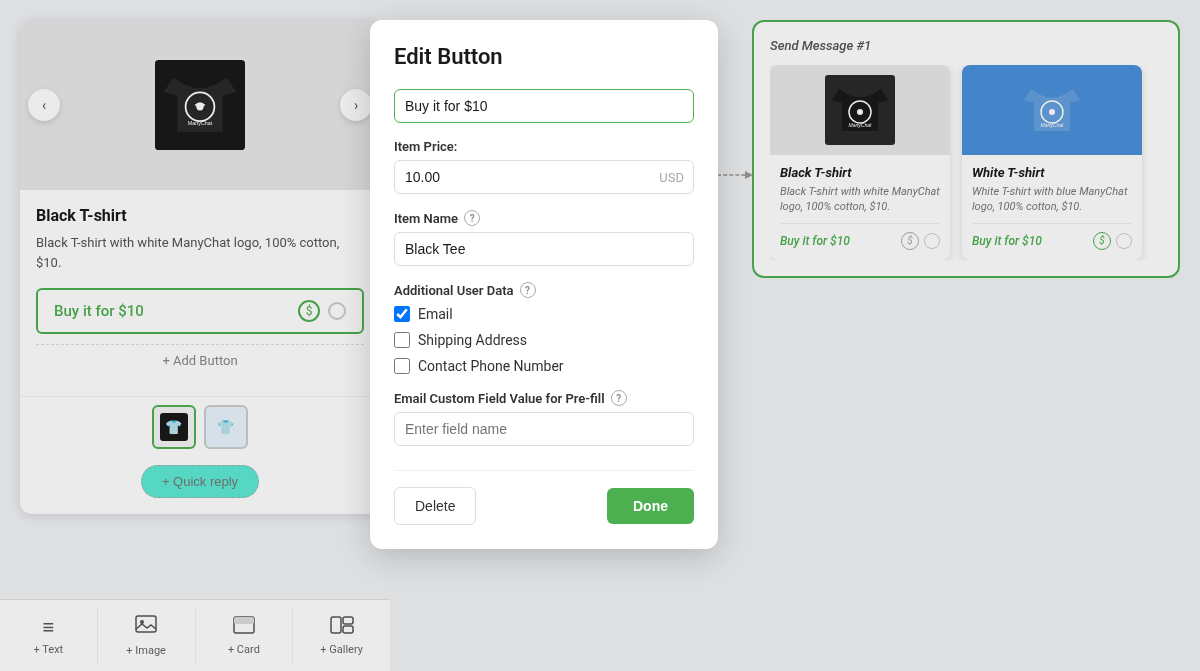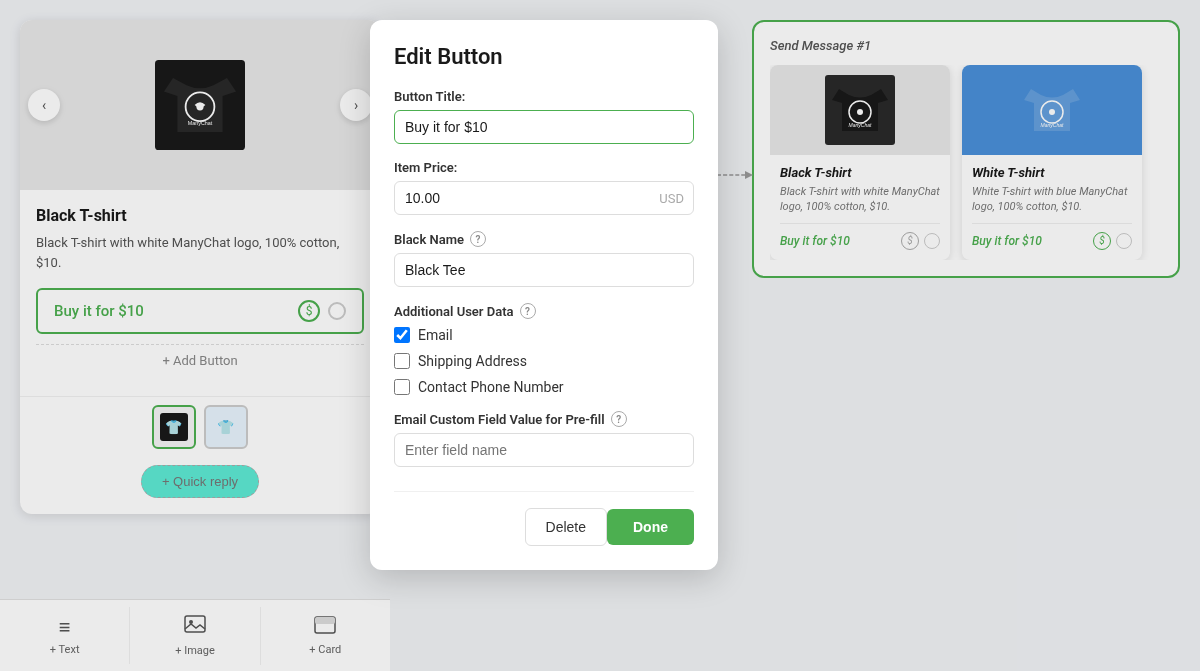--- a/index.html
+++ b/index.html
@@ -306,21 +306,21 @@
     }
 
     .checkbox-item input[type="checkbox"] {
       width: 16px;
       height: 16px;
       cursor: pointer;
     }
 
     .modal-footer {
       display: flex;
-      justify-content: flex-end;
+      justify-content: space-between;
       align-items: center;
       margin-top: 24px;
       padding-top: 16px;
       border-top: 1px solid #f0f0f0;
     }
 
     .btn-delete {
       padding: 10px 20px;
       border: 1.5px solid #ddd;
       border-radius: 6px;
@@ -539,43 +539,52 @@
     </div>
     <div class="toolbar-item">
       <div class="toolbar-icon">
         <svg width="22" height="18" viewBox="0 0 22 18">
           <rect x="1" y="1" width="20" height="16" rx="2" fill="none" stroke="#555" stroke-width="1.5"></rect>
           <rect x="1" y="1" width="20" height="7" rx="2" fill="#ddd"></rect>
         </svg>
       </div>
       <div class="toolbar-label">+ Card</div>
     </div>
+    <div class="toolbar-item">
+      <div class="toolbar-icon">
+        <svg width="24" height="18" viewBox="0 0 24 18">
+          <rect x="1" y="1" width="10" height="16" rx="2" fill="none" stroke="#555" stroke-width="1.5"></rect>
+          <rect x="13" y="1" width="10" height="7" rx="2" fill="none" stroke="#555" stroke-width="1.5"></rect>
+          <rect x="13" y="10" width="10" height="7" rx="2" fill="none" stroke="#555" stroke-width="1.5"></rect>
+        </svg>
+      </div>
+      <div class="toolbar-label">+ Gallery</div>
+    </div>
   </div>
 
   <div class="modal-overlay"></div>
 
   <div class="modal">
     <div class="modal-title">Edit Button</div>
 
     <div class="form-group">
-      <div class="form-label">Button Title:</div>
       <input class="form-input" type="text" value="Buy it for $10" style="">
     </div>
 
     <div class="form-group">
       <div class="form-label">Item Price:</div>
       <div class="input-with-suffix">
         <input class="form-input-normal" type="text" value="10.00" style="">
         <span class="input-suffix">USD</span>
       </div>
     </div>
 
     <div class="form-group">
       <div class="form-label">
-        <span>Black Name</span>
+        <span>Item Name</span>
         <span class="help-icon">?</span>
       </div>
       <input class="form-input-normal" type="text" value="Black Tee" style="">
     </div>
 
     <div class="form-group">
       <div class="form-label">
         <span>Additional User Data</span>
         <span class="help-icon">?</span>
       </div>

